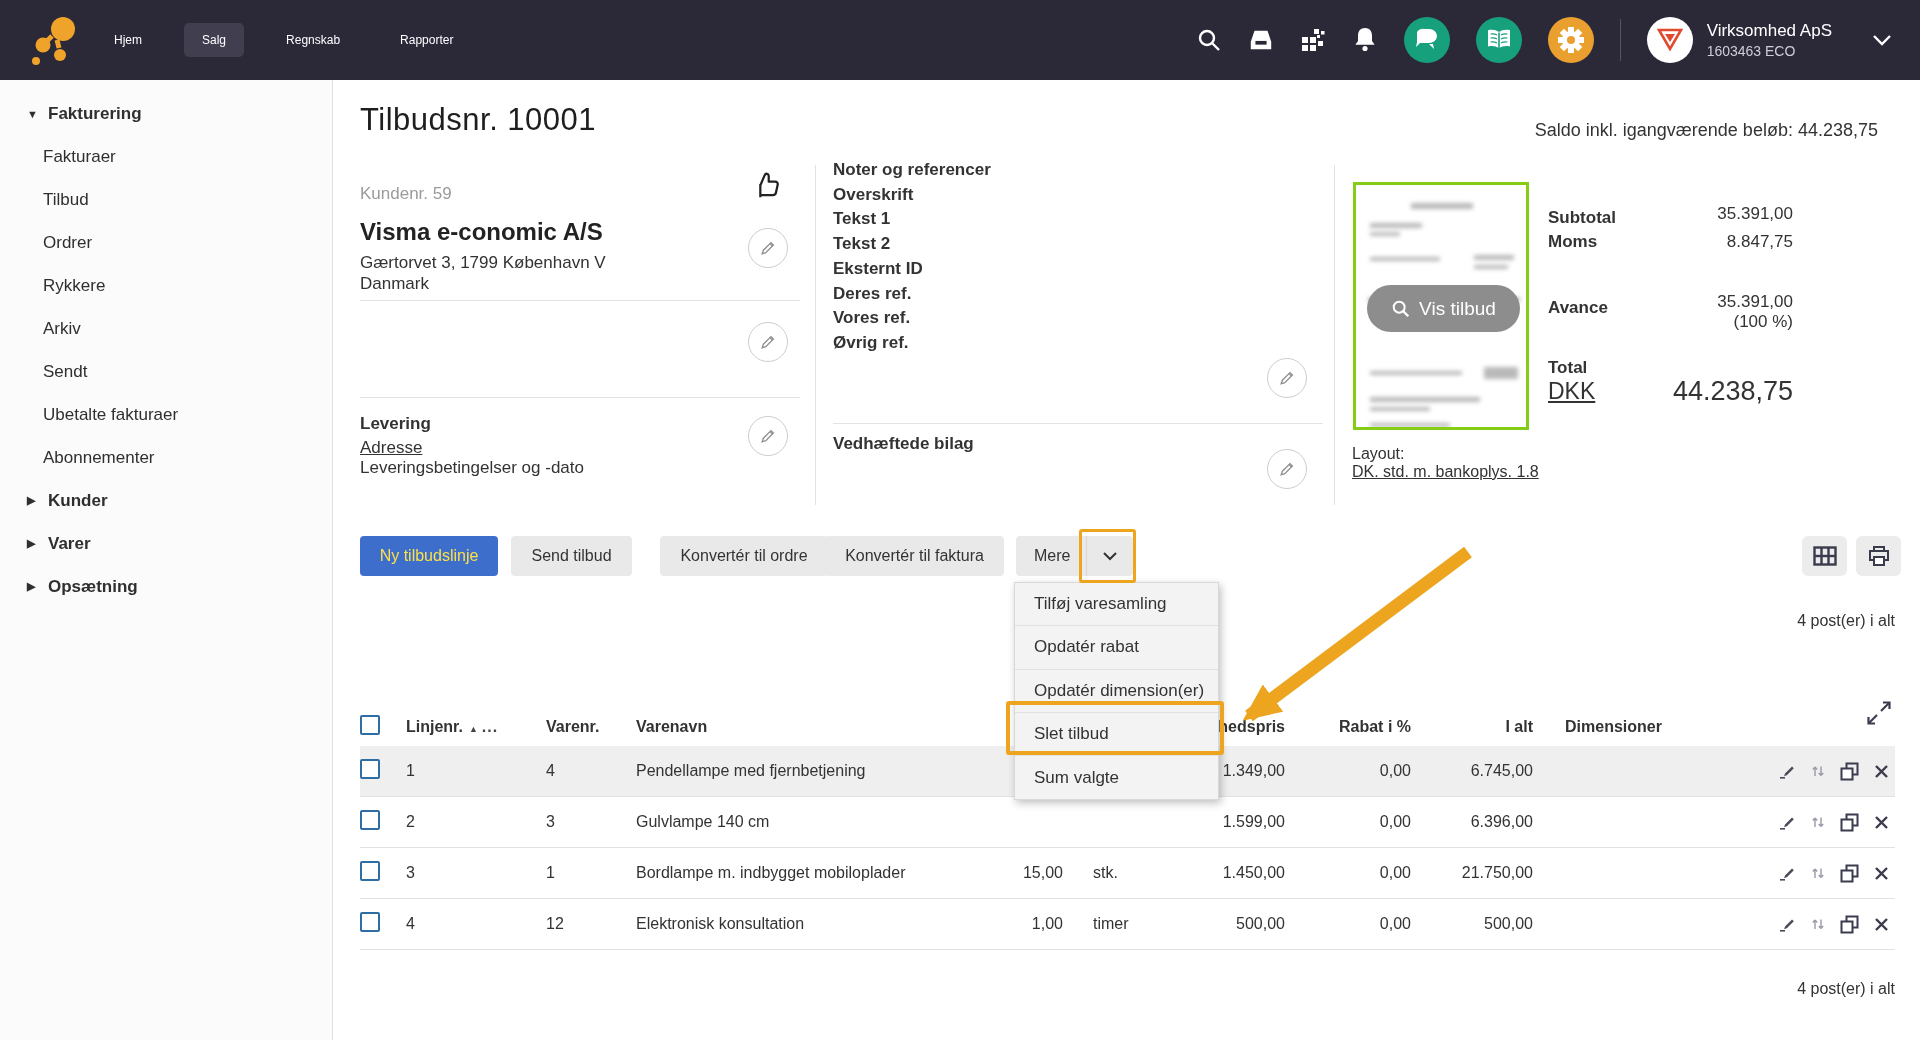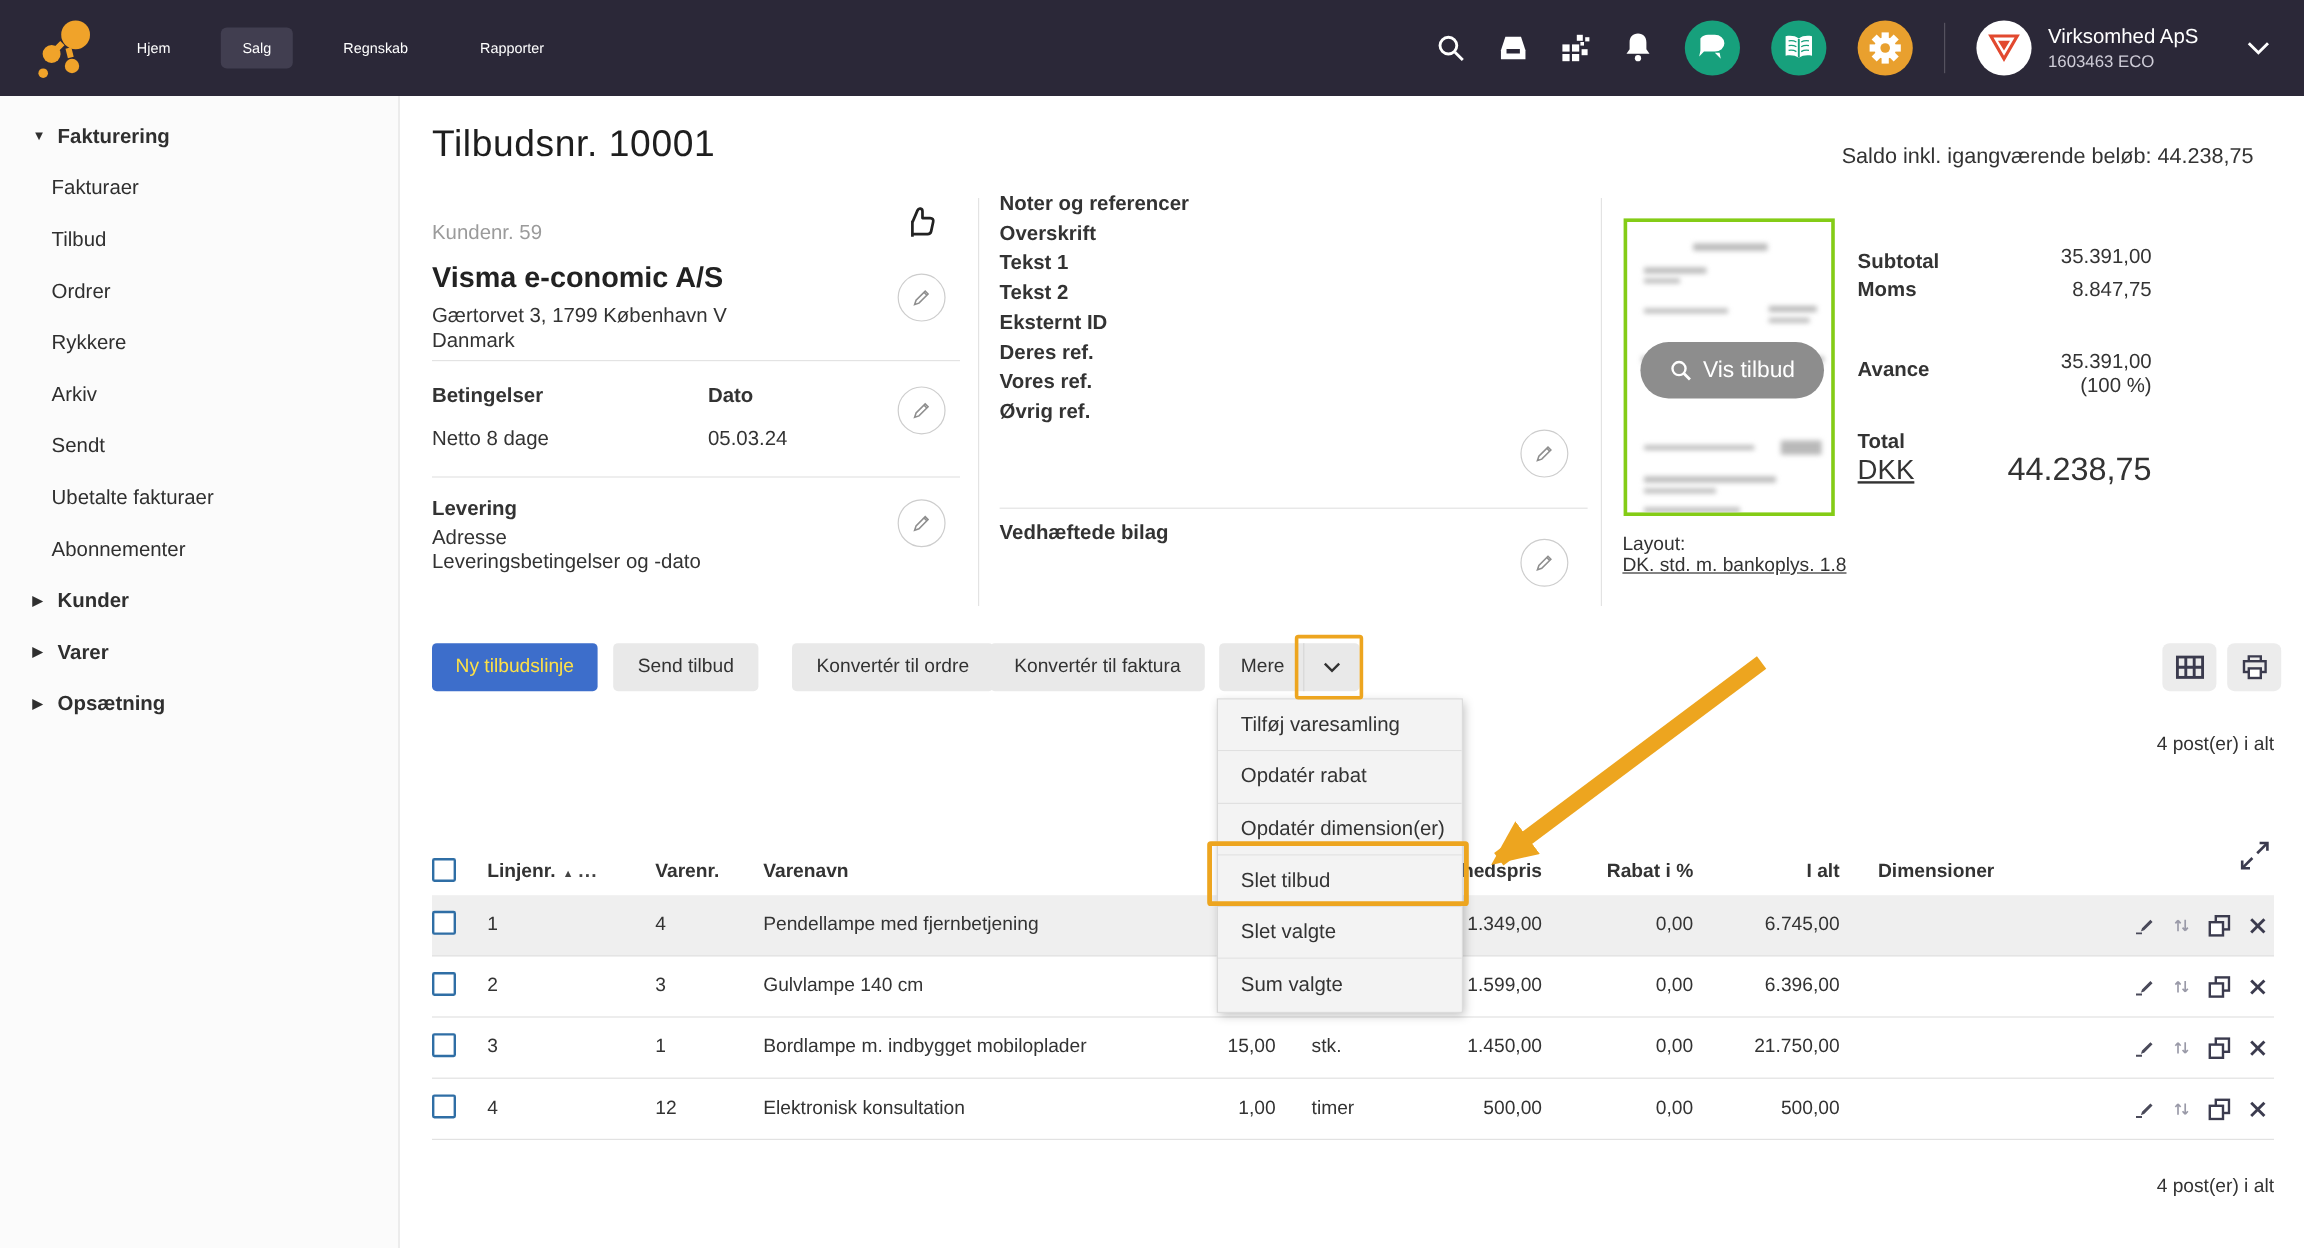--- a/index.html
+++ b/index.html
@@ -238,39 +238,31 @@
       <path d="M7 10.5 v10 M7 11.5 l3.2-7.5 c.8-1.9 3.1-1.3 3.1.5 v4.3 h4.8 c1.5 0 2.2 1 1.9 2.3 l-1.3 6 c-.25 1.1-1.1 1.7-2.2 1.7 H7" fill="none" stroke="#222" stroke-width="1.7" stroke-linejoin="round"></path>
     </svg>
     <div class="edit-circle" style="left:415px; top:148px;">
       <svg width="18" height="18" viewBox="0 0 18 18">
           <path d="M3.2 14.8 l1.2-3.6 L12 3.6 l2.4 2.4 -7.6 7.6 -3.6 1.2 z" fill="none" stroke="#8e8e8e" stroke-width="1.3"></path>
           <line x1="11" y1="4.6" x2="13.4" y2="7" stroke="#8e8e8e" stroke-width="1.3"></line>
         </svg>
     </div>
     <div class="hline" style="left:27px; top:220px; width:440px;"></div>
 
-    <div class="ip" style="left:27px; top:240px;">
-      <div class="terms-grid">
-        <div class="bold">Betingelser</div>
-        <div class="bold">Dato</div>
-        <div>Netto 8 dage</div>
-        <div>05.03.24</div>
-      </div>
-    </div>
     <div class="edit-circle" style="left:415px; top:242px;">
       <svg width="18" height="18" viewBox="0 0 18 18">
           <path d="M3.2 14.8 l1.2-3.6 L12 3.6 l2.4 2.4 -7.6 7.6 -3.6 1.2 z" fill="none" stroke="#8e8e8e" stroke-width="1.3"></path>
           <line x1="11" y1="4.6" x2="13.4" y2="7" stroke="#8e8e8e" stroke-width="1.3"></line>
         </svg>
     </div>
     <div class="hline" style="left:27px; top:317px; width:440px;"></div>
 
     <div class="ip" style="left:27px; top:334px;">
       <div class="bold">Levering</div>
-      <div style="margin-top:4px;">Adresse</div>
+      <div style="margin-top:4px;text-decoration:underline;">Adresse</div>
       <div>Leveringsbetingelser og -dato</div>
     </div>
     <div class="edit-circle" style="left:415px; top:336px;">
       <svg width="18" height="18" viewBox="0 0 18 18">
           <path d="M3.2 14.8 l1.2-3.6 L12 3.6 l2.4 2.4 -7.6 7.6 -3.6 1.2 z" fill="none" stroke="#8e8e8e" stroke-width="1.3"></path>
           <line x1="11" y1="4.6" x2="13.4" y2="7" stroke="#8e8e8e" stroke-width="1.3"></line>
         </svg>
     </div>
 
     <div class="vline" style="left:482px; top:85px; height:340px;"></div>
@@ -546,21 +538,20 @@
       </div>
     </div>
 
     <div class="count-text" style="top:900px;">4 post(er) i alt</div>
 
     <div class="menu">
       <div class="menu-item">Tilføj varesamling</div>
       <div class="menu-item">Opdatér rabat</div>
       <div class="menu-item">Opdatér dimension(er)</div>
       <div class="menu-item">Slet tilbud</div>
-      <div class="menu-item">Slet valgte</div>
       <div class="menu-item">Sum valgte</div>
     </div>
 
     <div class="hl-box" style="left:746px; top:449px; width:57px; height:54px;"></div>
     <div class="hl-box thick" style="left:673px; top:621px; width:218px; height:54px;"></div>
 
     <svg class="anno-arrow">
       <defs>
         <marker id="ah" markerUnits="userSpaceOnUse" markerWidth="40" markerHeight="34" refX="30" refY="17" orient="auto">
           <path d="M0,0 L38,17 L0,34 z" fill="#eda51f"></path>

